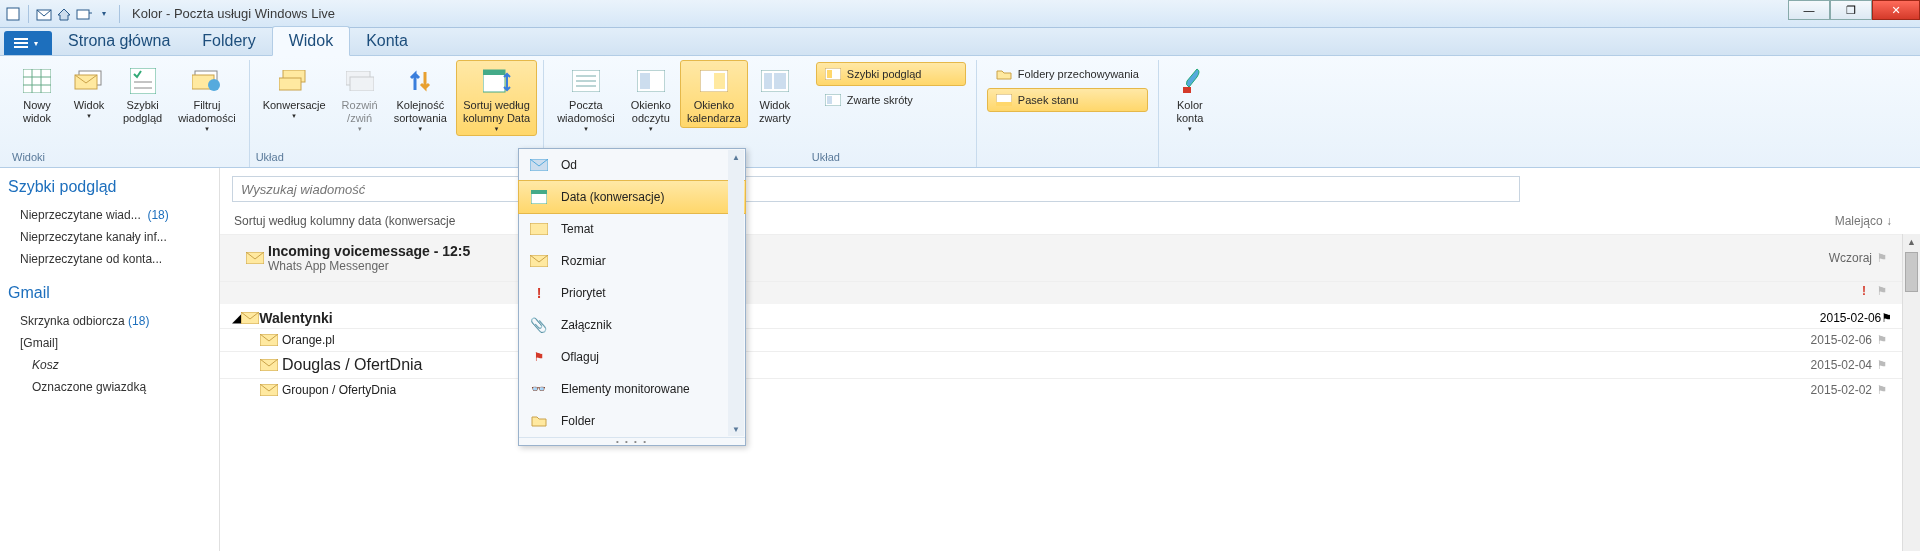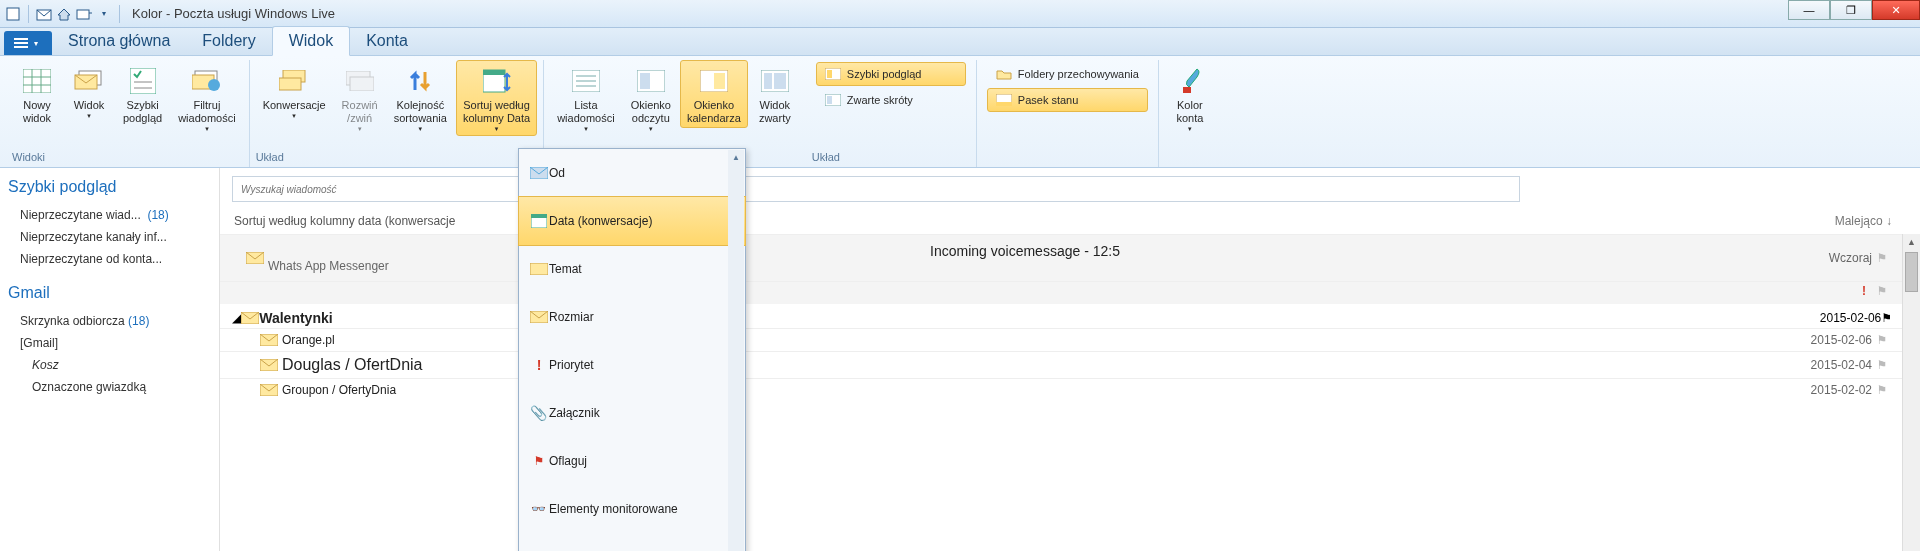--- a/index.html
+++ b/index.html
@@ -40,45 +40,45 @@
 
 
 .main { display: flex; height: calc(551px - 28px - 28px - 112px); }
 .sidebar { width: 220px; padding: 10px 8px; background: #fff; border-right: 1px solid #e0e0e0; }
 .sidebar h3 { font-size: 16px; font-weight: normal; color: #1d6fbd; margin-bottom: 8px; }
 .sidebar .item { font-size: 12px; color: #333; padding: 4px 2px 4px 12px; cursor: default; white-space: nowrap; overflow: hidden; text-overflow: ellipsis; }
 .sidebar .item .count { color: #1d6fbd; }
 .sidebar h3.sub { margin-top: 14px; }
 .content { flex: 1; display: flex; flex-direction: column; position: relative; }
 .searchrow { padding: 8px 400px 8px 12px; }
-.searchbox { width: 100%; height: 26px; border: 1px solid #c8d4e0; padding: 0 8px; background: #fff; color: #888; font-size: 10px; font-style: italic; }
+.searchbox { width: 100%; height: 26px; border: 1px solid #c8d4e0; padding: 0 8px; background: #fff; color: #888; font-size: 13px; font-style: italic; }
 .sortrow { display: flex; justify-content: space-between; padding: 4px 28px 6px 14px; color: #555; font-size: 12px; }
 .sortrow .right { color: #777; }
 .list { flex: 1; overflow: hidden; position: relative; }
 .row { display: flex; align-items: center; padding: 4px 28px 4px 12px; border-top: 1px solid #eee; }
 .row.big { padding: 8px 28px 8px 12px; background: #f4f4f4; }
 .row .twisty { width: 14px; font-size: 9px; color: #666; }
 .row .mailico { width: 22px; }
 .row .txt { flex: 1; }
 .row .subject { font-size: 14px; color: #222; }
-.row.big .subject { font-weight: normal; text-align: center; }
+.row.big .subject { font-weight: bold; }
 .row .sender { font-size: 12px; color: #666; }
 .row .date { font-size: 12px; color: #666; width: 90px; text-align: right; }
 .row .flag { width: 20px; text-align: center; color: #bbb; }
 .row .prio { color: #d43a2a; font-weight: bold; width: 16px; text-align: center; }
 .groupheader { display: flex; align-items: center; padding: 6px 28px 2px 12px; }
 .groupheader .gtxt { font-weight: bold; font-size: 14px; color: #222; }
 .scrollbar { position: absolute; right: 0; top: 0; bottom: 0; width: 18px; background: #f0f0f0; border-left: 1px solid #ddd; }
 .scrollbar .thumb { position: absolute; top: 2px; left: 2px; right: 2px; height: 40px; background: #c8c8c8; border: 1px solid #aaa; }
 .scrollbar .arrow { position: absolute; left: 0; right: 0; height: 16px; display: flex; align-items: center; justify-content: center; font-size: 9px; color: #666; }
 .scrollbar .arrow.up { top: 0; }
 
 
 .dropdown { position: absolute; left: 518px; top: 148px; width: 228px; background: #f5f8fb; border: 1px solid #9ab2cc; box-shadow: 2px 2px 6px rgba(0,0,0,.2); z-index: 100; }
-.dropdown .ditem { display: flex; align-items: center; padding: 16px 10px; font-size: 12px; color: #222; }
+.dropdown .ditem { display: flex; align-items: center; gap: 12px; padding: 8px 10px; font-size: 12px; color: #222; }
 .dropdown .ditem.active { background: linear-gradient(#ffe8a6,#ffd76b); border: 1px solid #e5b84a; margin: -1px; }
 .dropdown .dico { width: 20px; height: 16px; display: flex; align-items: center; justify-content: center; }
 .dropdown .grip { height: 8px; display: flex; align-items: center; justify-content: center; color: #888; font-size: 8px; letter-spacing: 2px; border-top: 1px solid #d8e4ef; }
 .dropdown .sbar { position: absolute; right: 1px; top: 1px; bottom: 9px; width: 16px; background: #eaf0f6; }
 .dropdown .sbar .ar { position: absolute; left: 0; right: 0; height: 14px; display:flex; align-items:center; justify-content:center; font-size:8px; color:#5a7a9a; }
 .dropdown .sbar .ar.up { top: 0; } .dropdown .sbar .ar.dn { bottom: 0; }
 
 svg { display: block; }
 </style>
 </head>
@@ -245,21 +245,21 @@
     <div class="controls">
       <div class="bigbtn">
         <span class="ico">
             <svg width="28" height="22">
               <rect x="0" y="0" width="28" height="22" fill="#fff" stroke="#7aa"></rect>
               <line x1="4" y1="6" x2="24" y2="6" stroke="#7aa"></line>
               <line x1="4" y1="11" x2="24" y2="11" stroke="#7aa"></line>
               <line x1="4" y1="16" x2="24" y2="16" stroke="#7aa"></line>
             </svg>
           </span>
-        <span class="lbl" style="white-space:pre-line;">Lista
+        <span class="lbl" style="white-space:pre-line;">Poczta
 wiadomości</span>
         <span class="caret">▾</span>
       </div>
       <div class="bigbtn">
         <span class="ico">
             <svg width="28" height="22">
               <rect x="0" y="0" width="28" height="22" fill="#fff" stroke="#7aa"></rect>
               <rect x="3" y="3" width="10" height="16" fill="#cde"></rect>
             </svg>
           </span>

